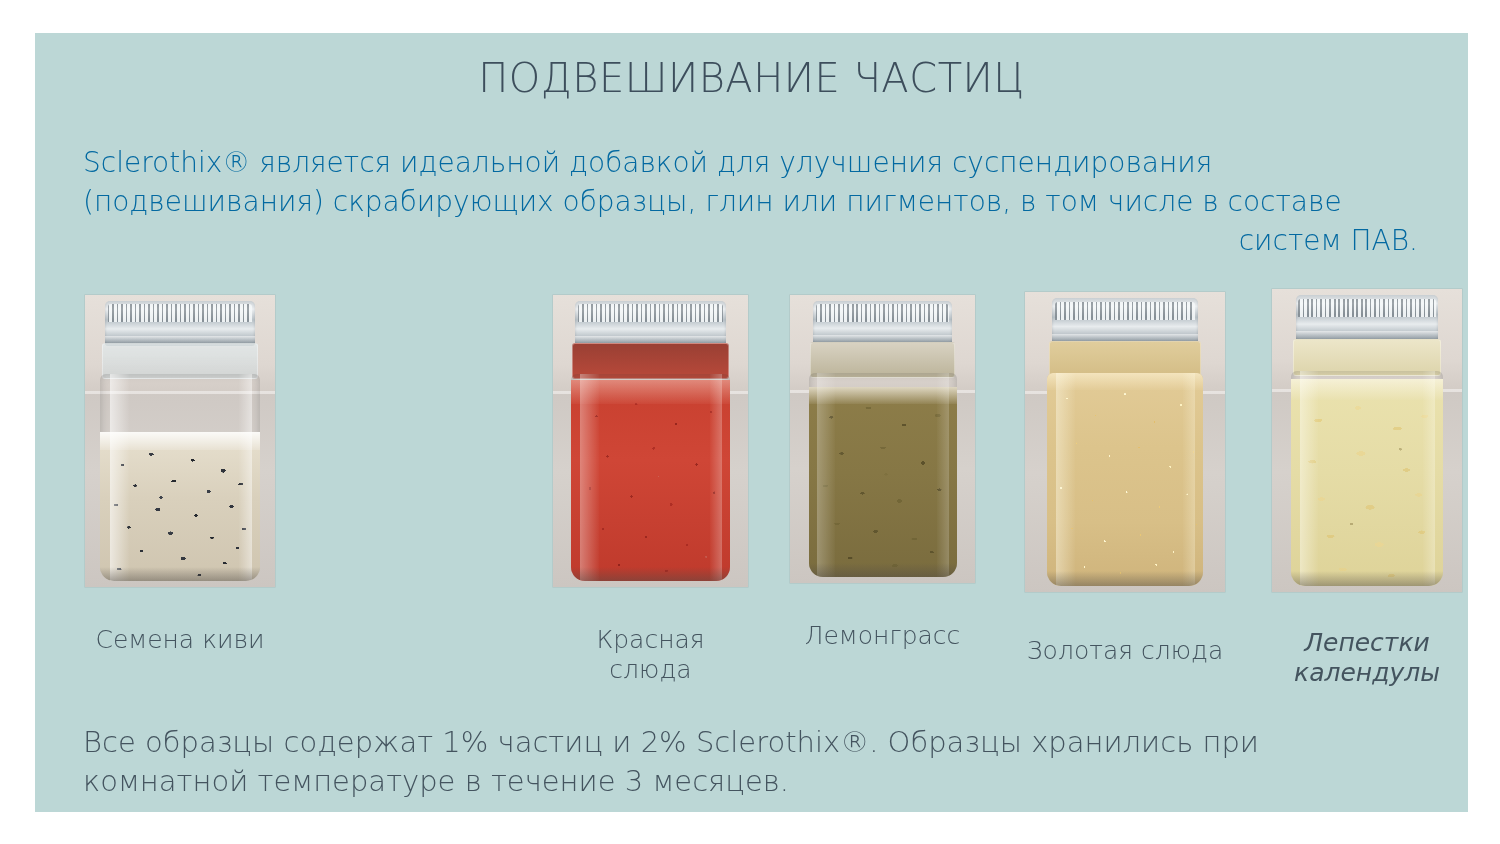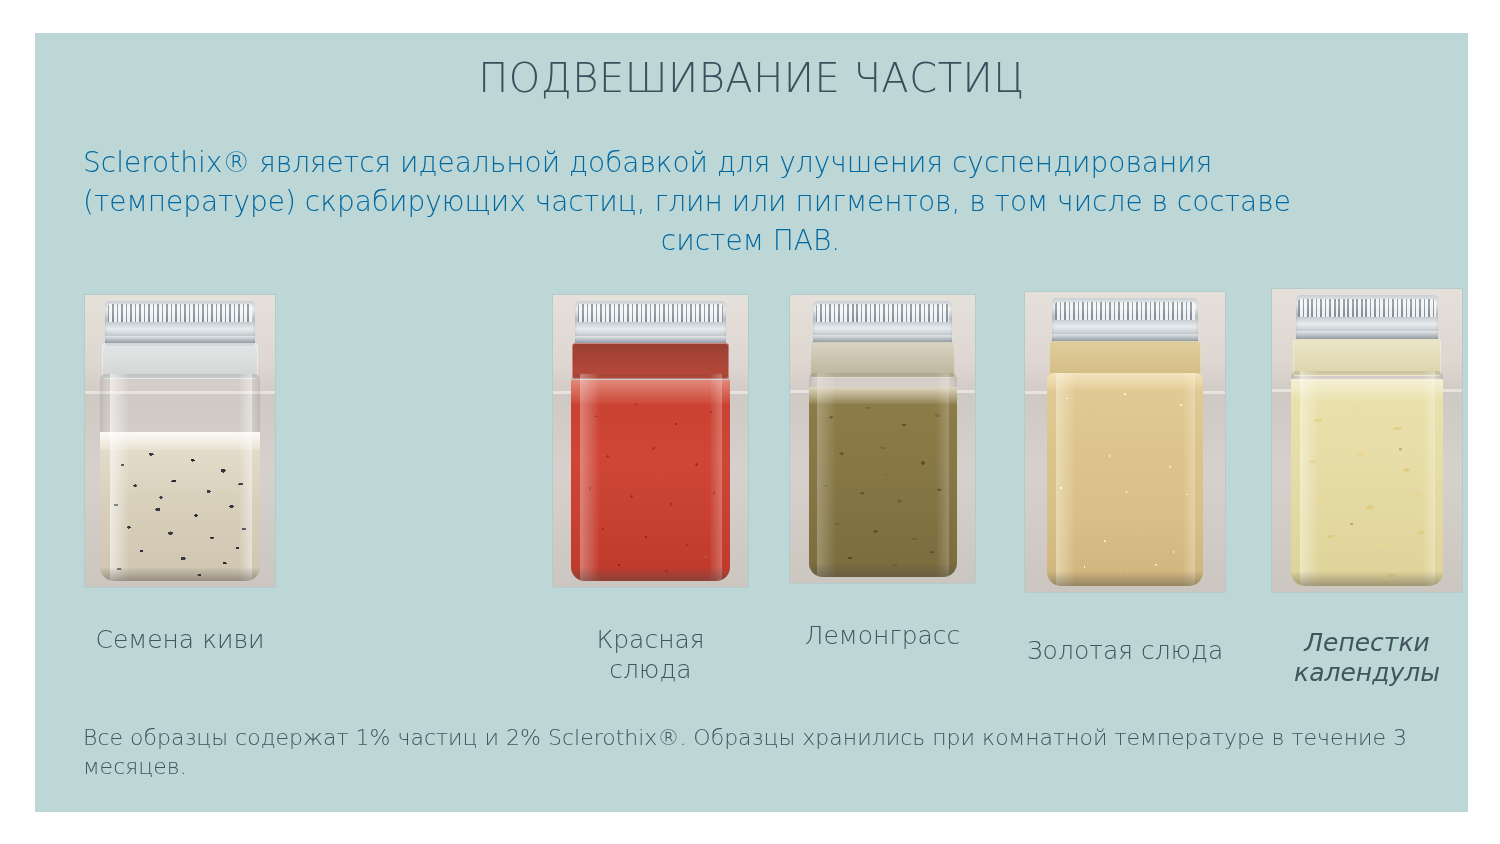--- a/index.html
+++ b/index.html
@@ -43,21 +43,21 @@
     left: 48px;
     top: 110px;
     width: 1335px;
     font-size: 28px;
     font-weight: 300;
     line-height: 1.40;
     color: #0369a1;
     text-align: justify;
     text-justify: inter-word;
   }
-  .body-text .last-line { text-align: center; }
+  .body-text .last-line { text-align: right; }
 
   .jar-row {
     position: absolute;
     left: 0;
     top: 262px;
     width: 1433px;
     height: 420px;
   }
 
   .jar-cell {
@@ -348,36 +348,36 @@
     line-height: 1.18;
     color: #44545f;
     text-align: center;
   }
 
   .footnote {
     position: absolute;
     left: 48px;
     top: 690px;
     width: 1350px;
-    font-size: 22px;
+    font-size: 29px;
     font-weight: 300;
     line-height: 1.34;
     color: #44545f;
   }
 </style>
 </head>
 <body>
 
 <div class="slide">
 
   <div class="slide-title">ПОДВЕШИВАНИЕ ЧАСТИЦ</div>
 
   <div class="body-text">
     <div>Sclerothix® является идеальной добавкой для улучшения суспендирования</div>
-    <div>(температуре) скрабирующих частиц, глин или пигментов, в том числе в составе</div>
+    <div>(подвешивания) скрабирующих образцы, глин или пигментов, в том числе в составе</div>
     <div class="last-line">систем ПАВ.</div>
   </div>
 
   <div class="jar-row">
 
     <div class="jar-cell" style="left:50px; width:190px;border-radius:15px;">
       <div class="photo" style="width:190px; height:292px;">
         <div class="backdrop-top"></div>
         <div class="backdrop-bottom"></div>
         <div class="table-line"></div>

